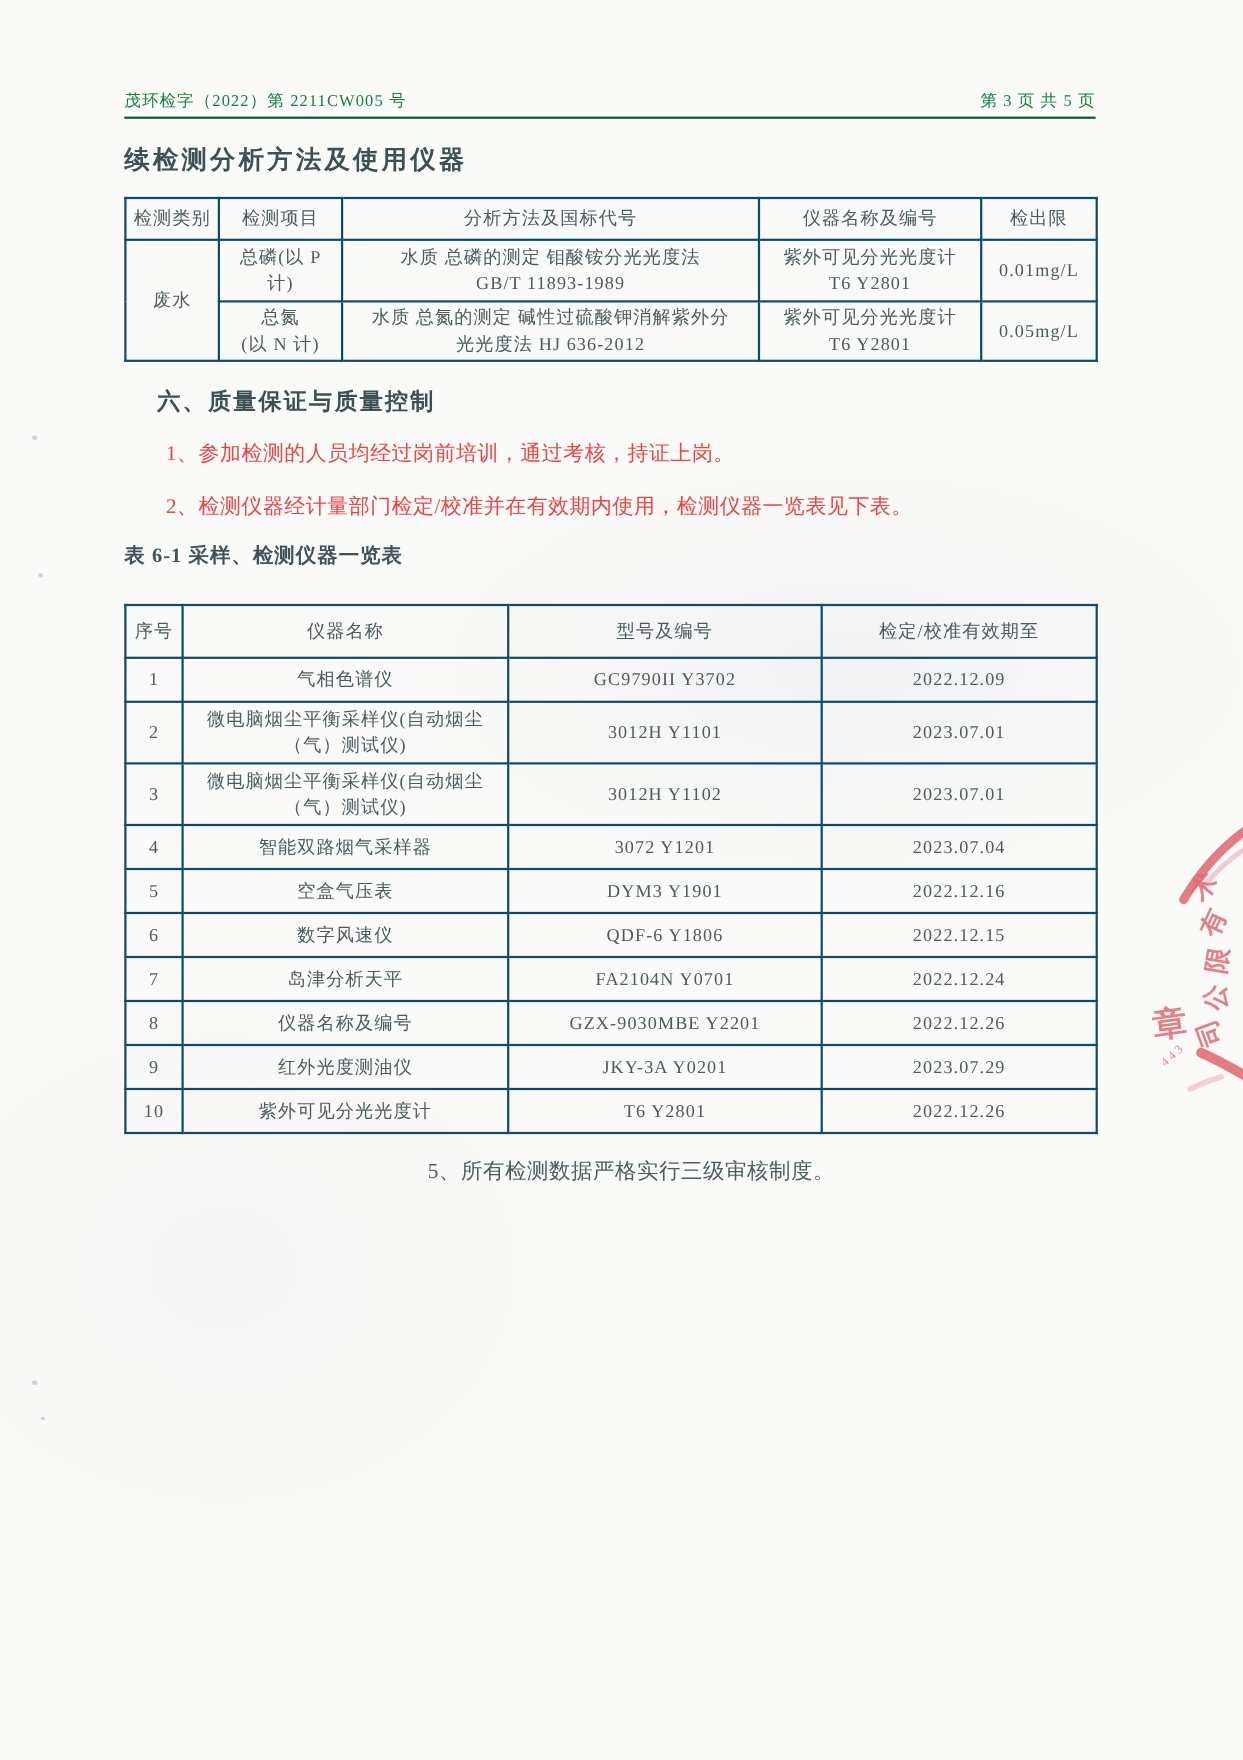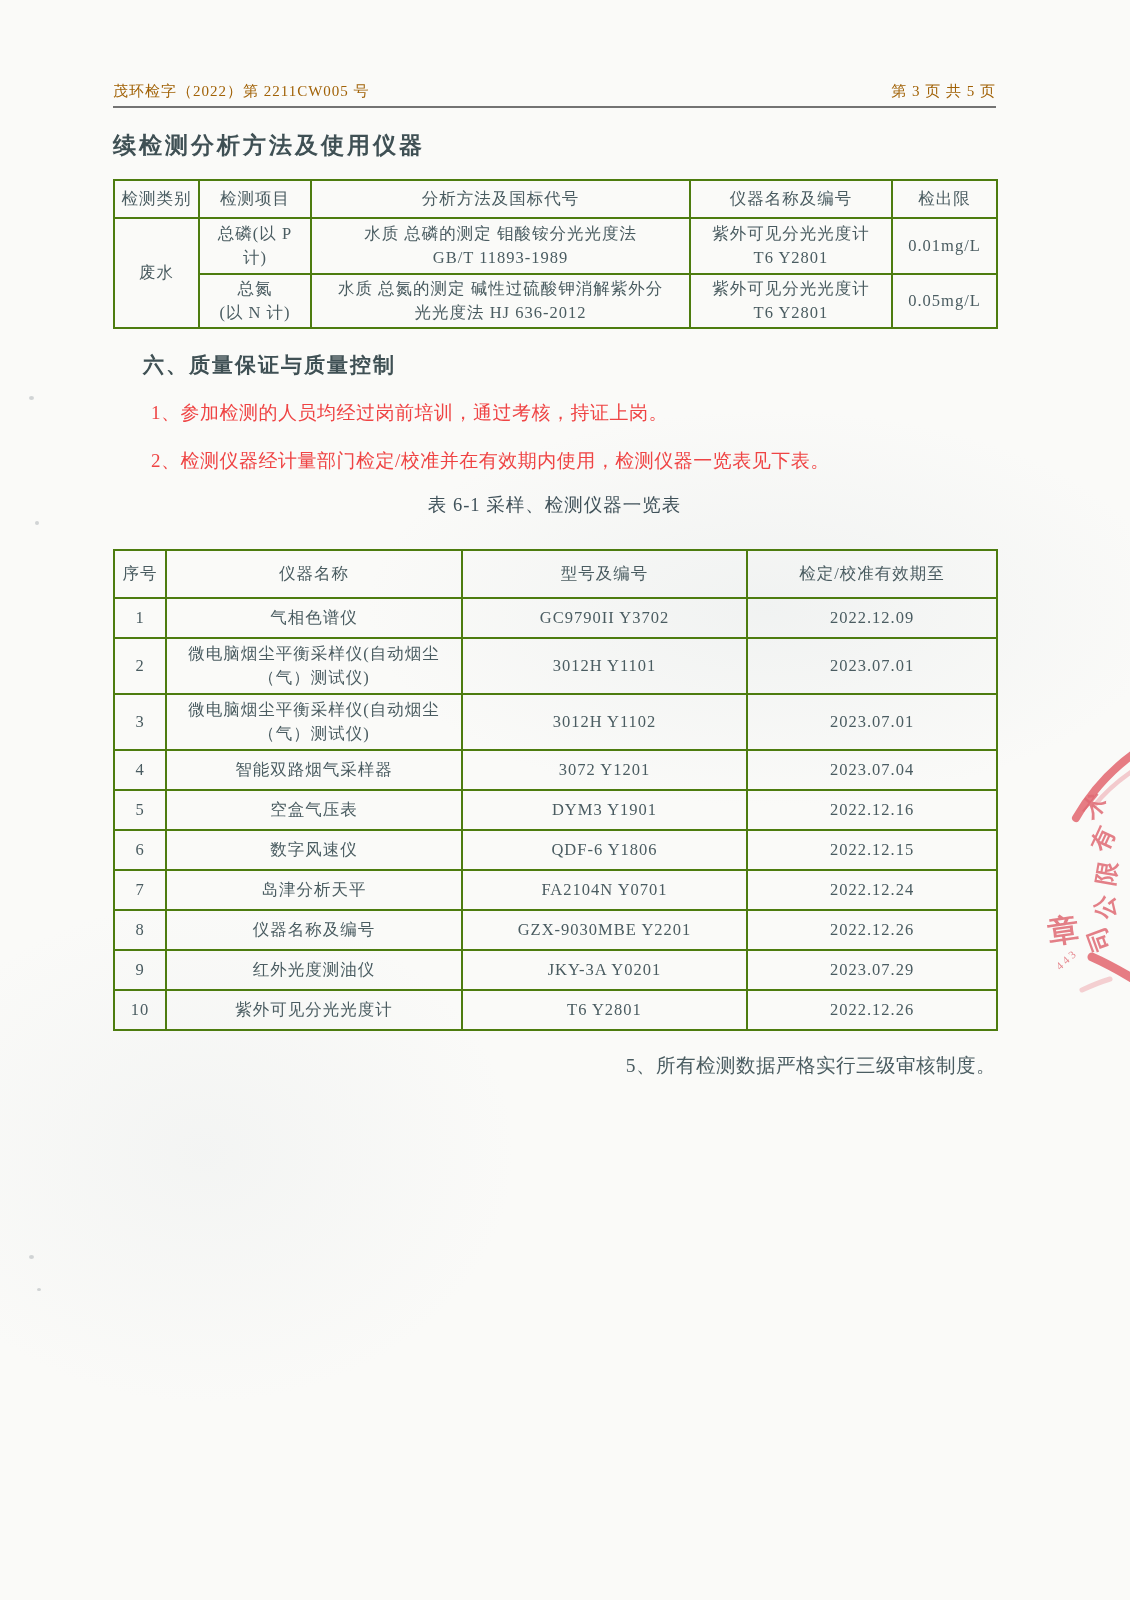--- a/index.html
+++ b/index.html
@@ -9,52 +9,52 @@
     color:#47585d;
     background:
       radial-gradient(ellipse 650px 320px at 68% 38%, rgba(208,216,219,.22), transparent 62%),
       radial-gradient(ellipse 520px 420px at 18% 72%, rgba(213,219,221,.18), transparent 60%),
       #fafaf8;
   }
   .content{position:absolute;left:113px;top:0;width:883px;}
   
   .doc-header{
     margin-top:82px;display:flex;justify-content:space-between;align-items:flex-end;
-    padding-bottom:5px;border-bottom:2px solid #737373;
-    font-size:15px;letter-spacing:1px;color:#a16207;
+    padding-bottom:5px;border-bottom:2px solid #14532d;
+    font-size:15px;letter-spacing:1px;color:#15803d;
   }
   
   .page-title{margin-top:22px;font-size:23px;font-weight:bold;letter-spacing:3px;color:#3f5054;}
   
   table{border-collapse:collapse;width:883px;table-layout:fixed;margin-top:32px;}
-  td,th{border:2px solid #4d7c0f;text-align:center;vertical-align:middle;
+  td,th{border:2px solid #0c4a6e;text-align:center;vertical-align:middle;
         font-weight:normal;font-size:16.5px;color:#4a5c61;padding:2px 4px;
         letter-spacing:1px;line-height:1.45;}
   .method-table{margin-top:18px;}
   .method-table .c1{width:85px;}  .method-table .c2{width:112px;}
   .method-table .c3{width:379px;} .method-table .c4{width:202px;}
   .method-table .c5{width:105px;}
   .method-table tr.hdr{height:38px;}
   .method-table tr.r1{height:56px;}
   .method-table tr.r2{height:50px;}
   .cell-line{display:block;}
   
   .section-heading{margin-top:22px;font-size:21px;font-weight:bold;letter-spacing:2px;color:#3f5054;margin-left:30px;}
   .body-para{margin:19px 0 0 0;font-size:19px;letter-spacing:.5px;text-indent:2em;
              line-height:1.55;color:#ef4444;}
-  .table-caption{margin:16px 0 8px 0;text-align:center;font-size:18.5px;font-weight:normal;
+  .table-caption{margin:16px 0 8px 0;text-align:left;font-size:18.5px;font-weight:bold;
                  letter-spacing:1px;color:#40525a;}
   .instrument-table tr.hdr{height:48px;}
   .instrument-table tr.row{height:40px;}
   .instrument-table tr.tall{height:56px;}
   .instrument-table .c1{width:52px;}  .instrument-table .c2{width:296px;}
   .instrument-table .c3{width:285px;} .instrument-table .c4{width:250px;}
   .long-para{margin:13px 0 0 0;font-size:19.5px;letter-spacing:.5px;text-indent:2em;
              text-align:justify;line-height:2.3;color:#4a5c61;}
-  .long-para.p5{text-align:right;}
+  .long-para.p5{text-align:center;}
   
   .stamp{position:absolute;right:0;top:738px;width:128px;height:270px;overflow:hidden;
          pointer-events:none;}
   .stamp svg{position:absolute;left:0;top:0;}
   .stamp-char{position:absolute;color:#e06a74;font-size:24px;font-weight:bold;opacity:.85;
               font-family:"Liberation Serif","DejaVu Serif",serif;}
   .stamp-char.big{font-size:31px;}
   .stamp-char.digits{font-size:11px;letter-spacing:3px;font-weight:normal;opacity:.8;}
   
   .speck{position:absolute;background:#aeb4b8;border-radius:50%;opacity:.55;}

